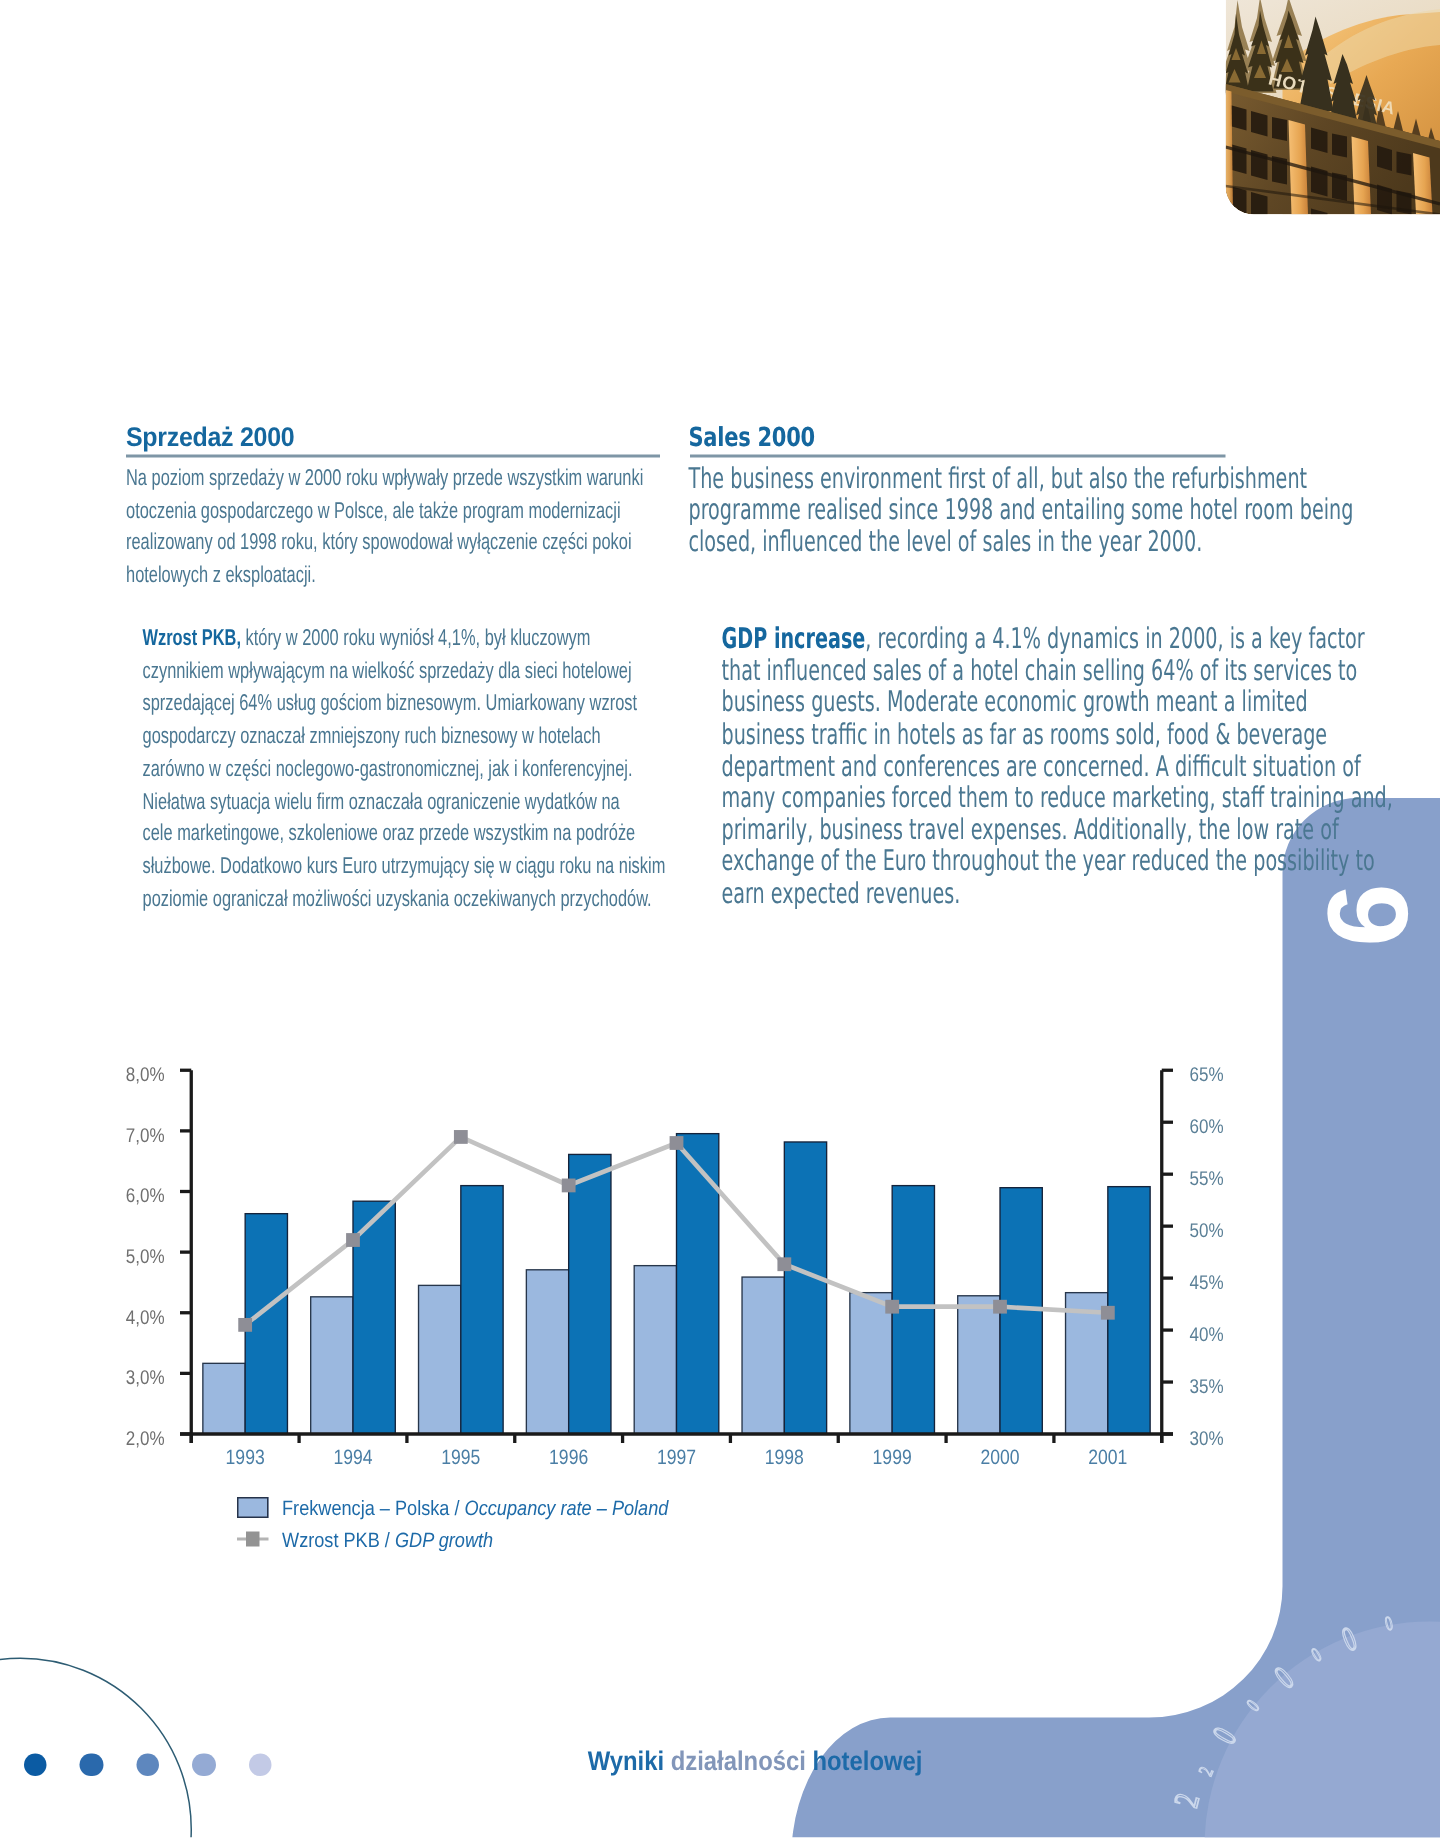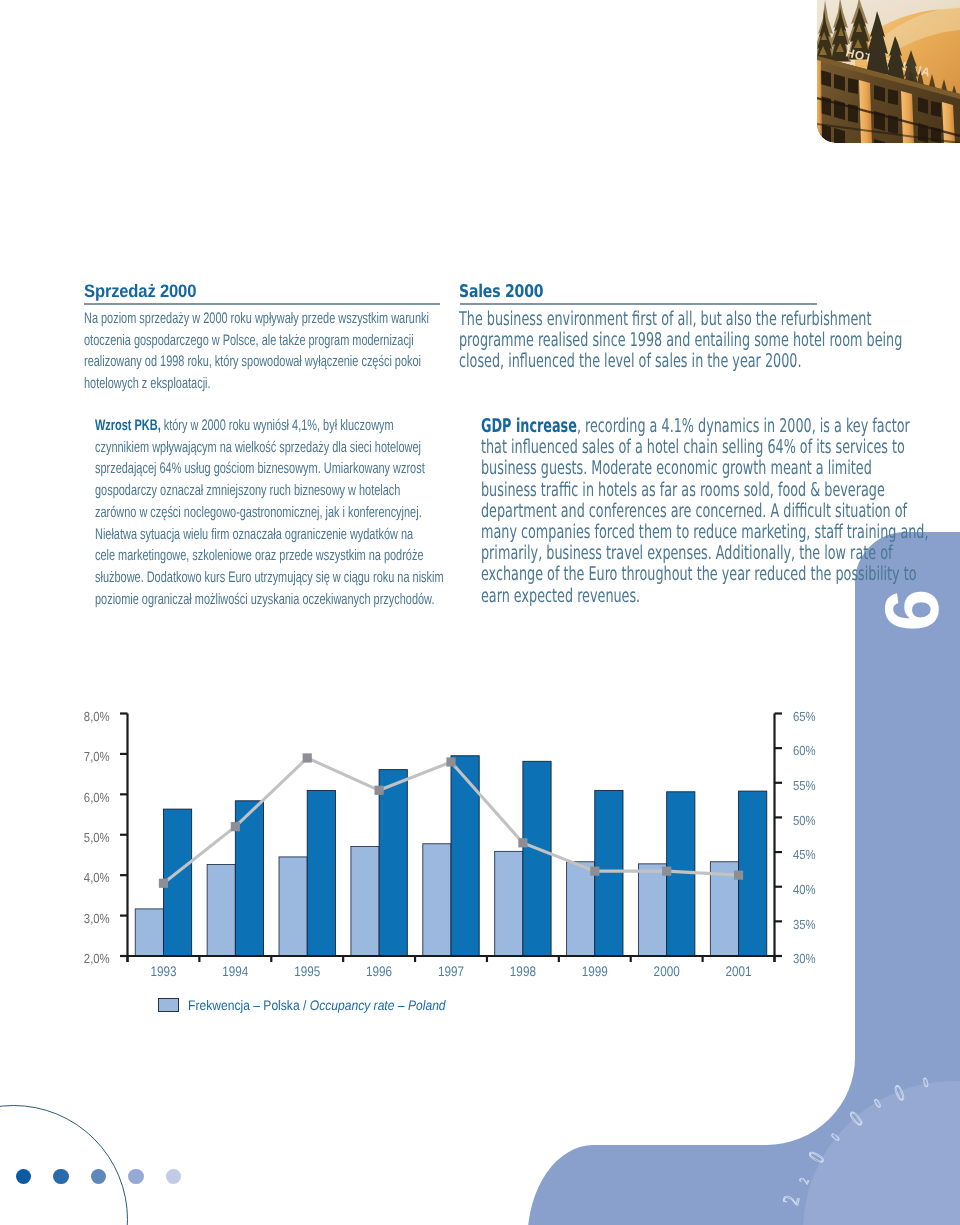--- a/index.html
+++ b/index.html
@@ -335,24 +335,32 @@
           <text x="738.5555555555555" y="286" text-anchor="middle" font-size="13.8" fill="#4a7ea5" transform="translate(738.5555555555555 286) scale(0.85 1) translate(-738.5555555555555 -286)">2001</text>
         </g>
       </svg>
   </div>
 
   <div class="legend">
       <div class="legend-row">
         <span class="legend-swatch" style="background: rgb(155, 184, 223);"></span>
         <span class="legend-text">Frekwencja – Polska / <i>Occupancy rate – Poland</i></span>
       </div>
+      <div class="legend-row">
+        <span class="legend-marker">
+          <i></i>
+          <b></b>
+        </span>
+        <span class="legend-text">Wzrost PKB / <i>GDP growth</i></span>
+      </div>
     </div>
 
   <div class="arc"></div>
 
   <div class="dots">
     <span class="dot" style="background: rgb(11, 91, 163);"></span><span class="dot" style="background: rgb(42, 105, 172);"></span><span class="dot" style="background: rgb(94, 135, 190);"></span><span class="dot" style="background: rgb(148, 170, 212);"></span><span class="dot" style="background: rgb(195, 202, 230);"></span>
   </div>
 
   <div class="footer-title">
+    <div><span class="scaler"><span style="color: rgb(29, 106, 168);">Wyniki</span><span style="color: rgb(130, 150, 185);">&nbsp;działalności</span><span style="color: rgb(29, 106, 168);">&nbsp;hotelowej</span></span></div>
   </div>
 
 </div>
 
 </body></html>

